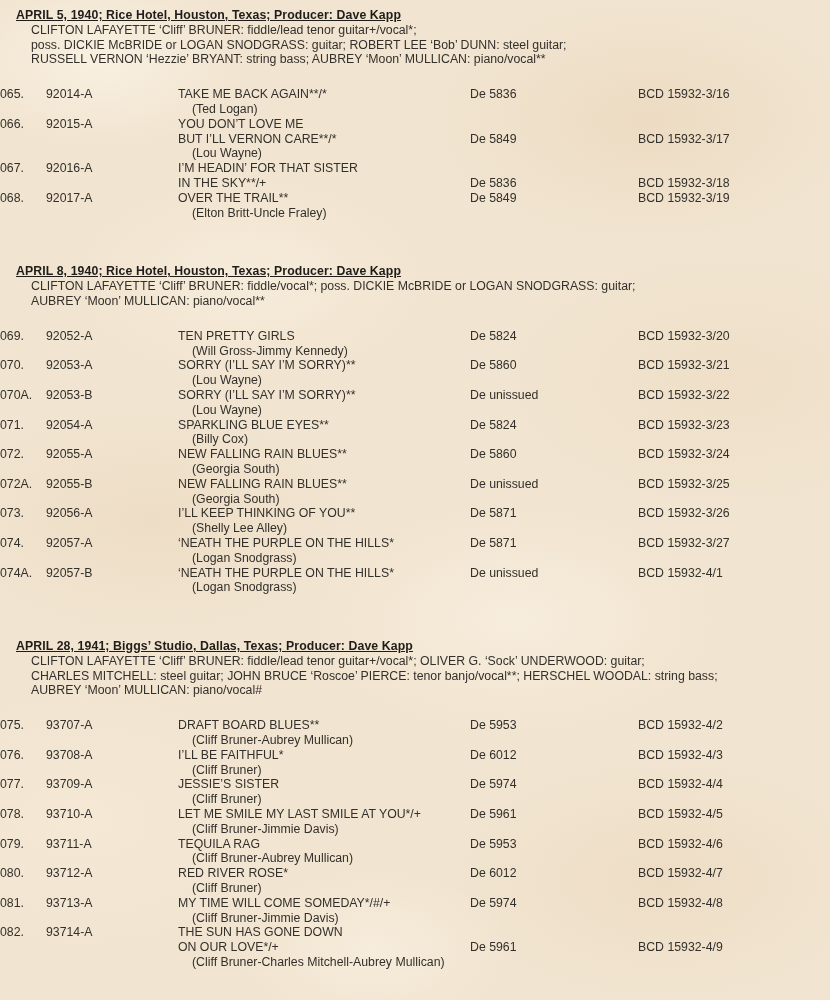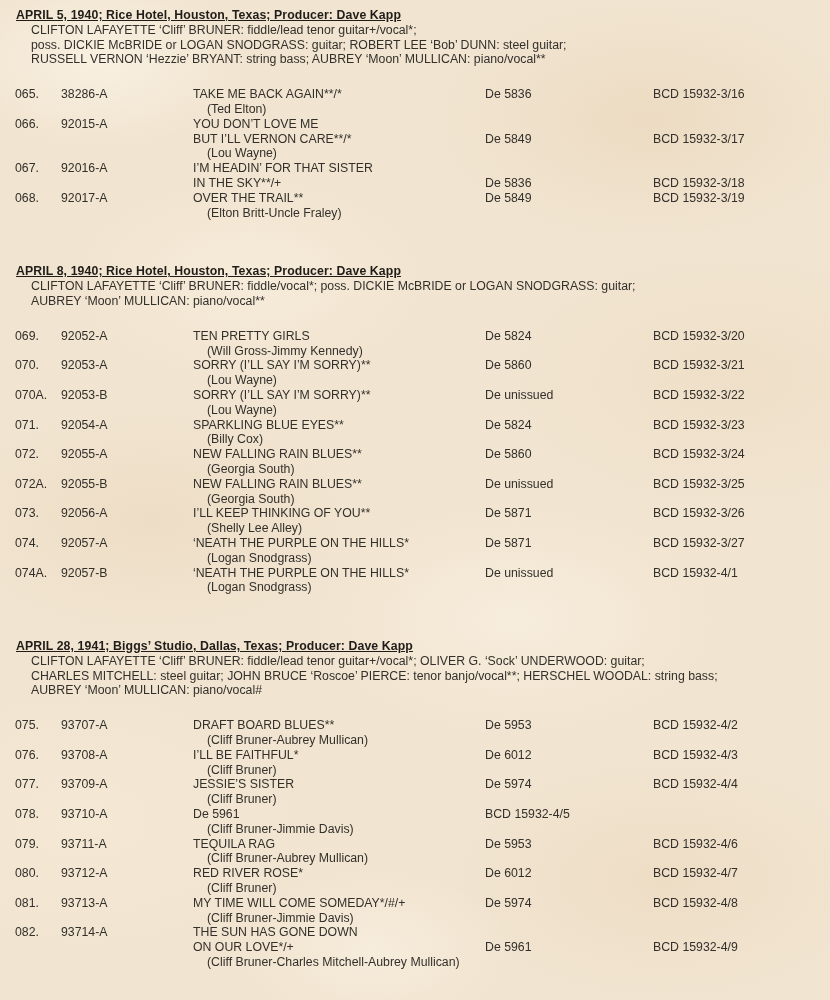--- a/index.html
+++ b/index.html
@@ -18,48 +18,48 @@
       radial-gradient(ellipse 280px 160px at 18% 52%, rgba(233,211,182,.4),  rgba(233,211,182,0) 70%),
       radial-gradient(ellipse 300px 170px at 62% 62%, rgba(253,246,232,.5),  rgba(253,246,232,0) 70%),
       radial-gradient(ellipse 320px 190px at 10% 82%, rgba(248,238,219,.5),  rgba(248,238,219,0) 70%),
       radial-gradient(ellipse 300px 170px at 80% 88%, rgba(234,213,184,.45), rgba(234,213,184,0) 70%),
       radial-gradient(ellipse 200px 120px at 45% 95%, rgba(252,245,231,.5),  rgba(252,245,231,0) 70%);
   }
   .session{white-space:nowrap;}
   .session + .session{margin-top:44px;}
   .s-header{font-weight:bold;margin-left:16px;color:#201d19;letter-spacing:.1px;text-decoration:underline;}
   .s-personnel{margin-left:31px;}
-  .s-tracks{margin-top:20px;padding-left:15px;}
+  .s-tracks{margin-top:20px;}
   .line{display:grid;grid-template-columns:46px 132px 292px 168px auto;white-space:nowrap;}
   .c{display:block;overflow:visible;}
   .composer{padding-left:14px;}
 </style>
 </head>
 <body>
 
 <div class="page">
   <div id="sessions">
       <section class="session">
         <div class="s-header">APRIL 5, 1940; Rice Hotel, Houston, Texas; Producer: Dave Kapp</div>
         <div class="s-personnel">CLIFTON LAFAYETTE ‘Cliff’ BRUNER: fiddle/lead tenor guitar+/vocal*;</div>
         <div class="s-personnel">poss. DICKIE McBRIDE or LOGAN SNODGRASS: guitar; ROBERT LEE ‘Bob’ DUNN: steel guitar;</div>
         <div class="s-personnel">RUSSELL VERNON ‘Hezzie’ BRYANT: string bass; AUBREY ‘Moon’ MULLICAN: piano/vocal**</div>
         <div class="s-tracks">
           <div class="track">
             <div class="line">
               <span class="c num">065.</span>
-              <span class="c matrix">38286-A</span>
+              <span class="c matrix">92014-A</span>
               <span class="c title">TAKE ME BACK AGAIN**/*</span>
               <span class="c label">De 5836</span>
               <span class="c bcd">BCD 15932-3/16</span>
             </div>
             <div class="line">
               <span class="c num"></span>
               <span class="c matrix"></span>
-              <span class="c title composer">(Ted Elton)</span>
+              <span class="c title composer">(Ted Logan)</span>
             </div>
           </div>
           <div class="track">
             <div class="line">
               <span class="c num">066.</span>
               <span class="c matrix">92015-A</span>
               <span class="c title">YOU DON’T LOVE ME</span>
               <span class="c label"></span>
               <span class="c bcd"></span>
             </div>
@@ -286,20 +286,21 @@
             <div class="line">
               <span class="c num"></span>
               <span class="c matrix"></span>
               <span class="c title composer">(Cliff Bruner)</span>
             </div>
           </div>
           <div class="track">
             <div class="line">
               <span class="c num">078.</span>
               <span class="c matrix">93710-A</span>
+              <span class="c title">LET ME SMILE MY LAST SMILE AT YOU*/+</span>
               <span class="c label">De 5961</span>
               <span class="c bcd">BCD 15932-4/5</span>
             </div>
             <div class="line">
               <span class="c num"></span>
               <span class="c matrix"></span>
               <span class="c title composer">(Cliff Bruner-Jimmie Davis)</span>
             </div>
           </div>
           <div class="track">

